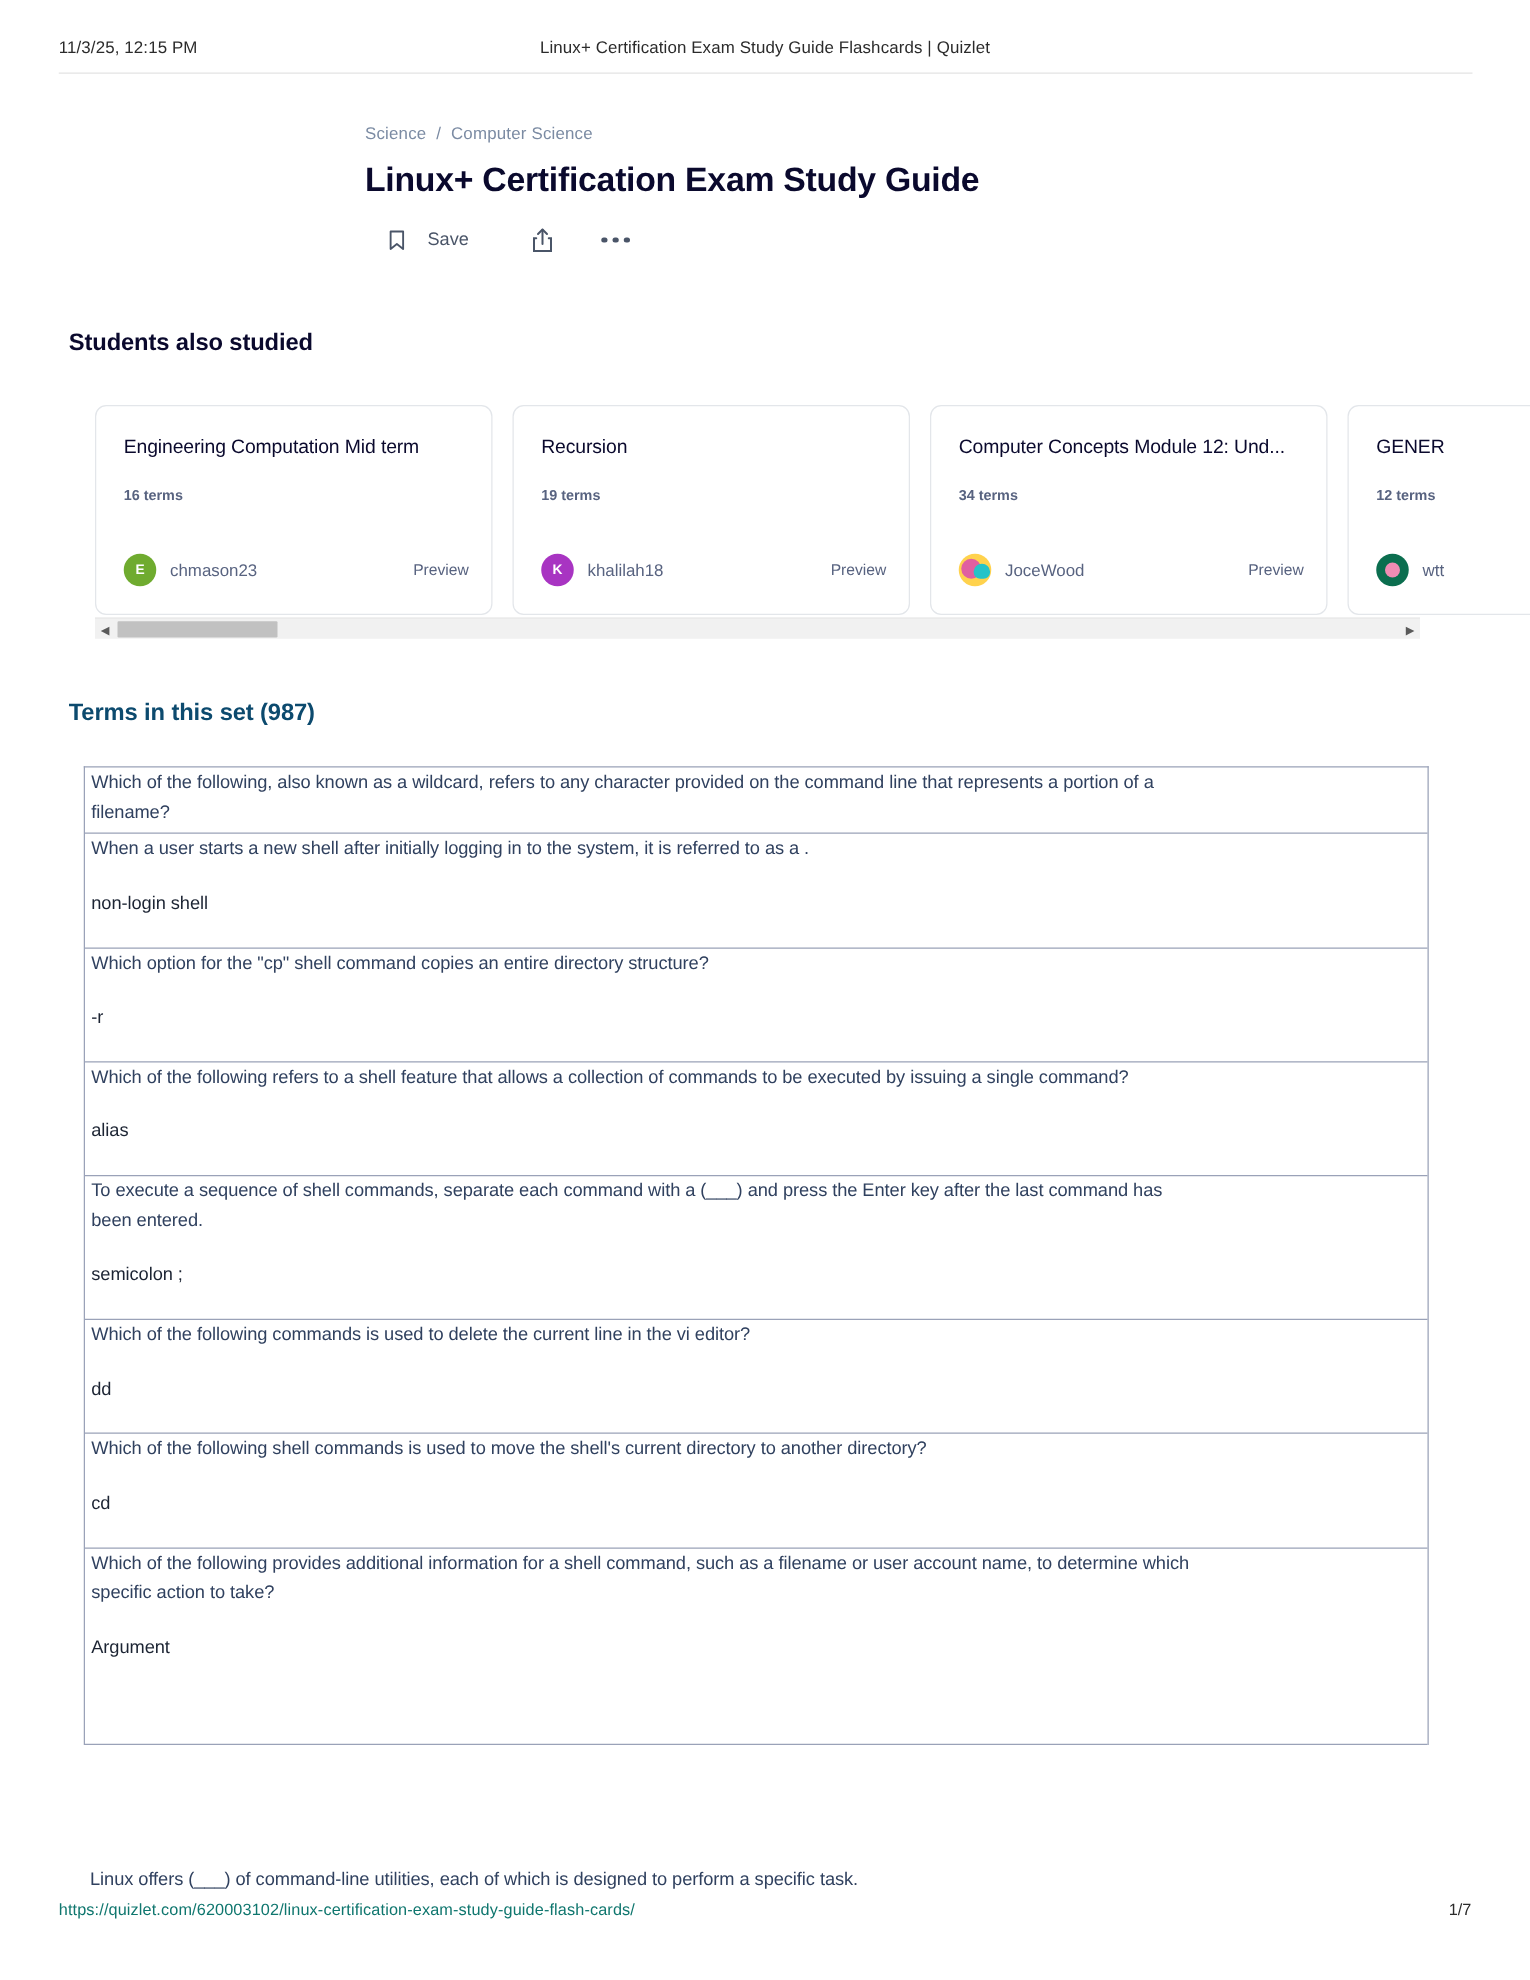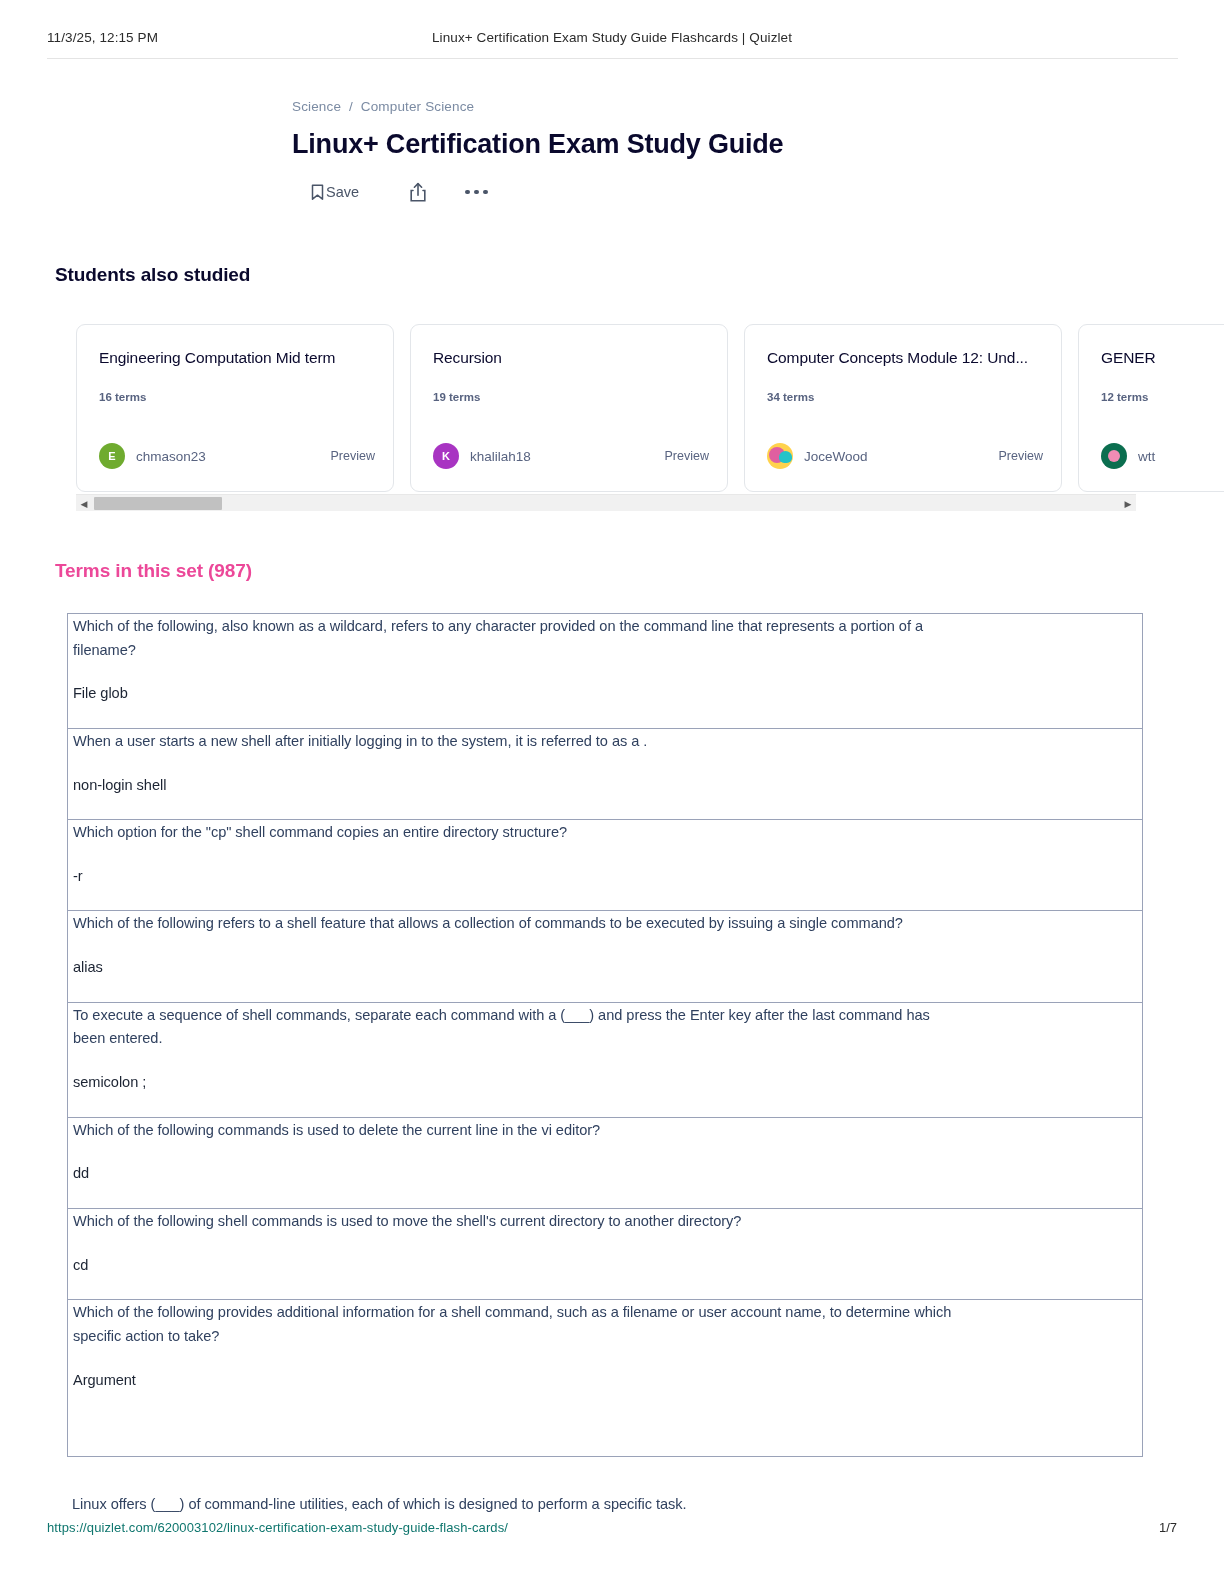--- a/index.html
+++ b/index.html
@@ -38,21 +38,21 @@
   .set-title {
     position: absolute; left: 292px; top: 129px;
     font-size: 27px; font-weight: bold; color: #0a092d;
     letter-spacing: -.2px;
   }
   .actions {
     position: absolute; left: 310px; top: 182px;
     display: flex; align-items: center; gap: 0;
   }
   .act { display: flex; align-items: center; }
-  .act-save { gap: 1px; }
+  .act-save { gap: 17px; }
   .act-save .lbl { font-size: 14.5px; color: #4a5568; }
   .ic { display: inline-block; }
   .ic svg { display: block; }
   .act-share { margin-left: 50px; }
   .act-more { margin-left: 38px; }
   .dots { display: flex; gap: 4.5px; align-items: center; }
   .dots i { width: 4.5px; height: 4.5px; border-radius: 50%; background: #4a5568; display: block; }
 
   
   .sas-title {
@@ -117,21 +117,21 @@
   .hscroll .arrow.left { left: 0; }
   .hscroll .arrow.right { right: 0; }
   .hscroll .thumb {
     position: absolute; left: 18px; top: 2px; width: 128px; height: 13px;
     background: #c1c1c1; border-radius: 1px;
   }
 
   
   .terms-title {
     position: absolute; left: 55px; top: 560px;
-    font-size: 19px; font-weight: bold; color: #ec4899; letter-spacing: -.1px;
+    font-size: 19px; font-weight: bold; color: #0c4a6e; letter-spacing: -.1px;
   }
   .terms-table {
     position: absolute; left: 67px; top: 613px;
     width: 1076px;
     border: 1px solid #9aa2b8;
     border-bottom: none;
   }
   .term-row {
     border-bottom: 1px solid #9aa2b8;
     padding: 0 0 4px 5px;
@@ -261,21 +261,20 @@
     <span class="arrow left">◀</span>
     <span class="thumb"></span>
     <span class="arrow right">▶</span>
   </div>
 
   <h2 class="terms-title">Terms in this set (987)</h2>
 
   <div class="terms-table">
     <div class="term-row">
       <div class="q">Which of the following, also known as a wildcard, refers to any character provided on the command line that represents a portion of a filename?</div>
-      <div class="a">File glob</div>
     </div>
     <div class="term-row">
       <div class="q">When a user starts a new shell after initially logging in to the system, it is referred to as a .</div>
       <div class="a">non-login shell</div>
     </div>
     <div class="term-row">
       <div class="q">Which option for the "cp" shell command copies an entire directory structure?</div>
       <div class="a">-r</div>
     </div>
     <div class="term-row">

